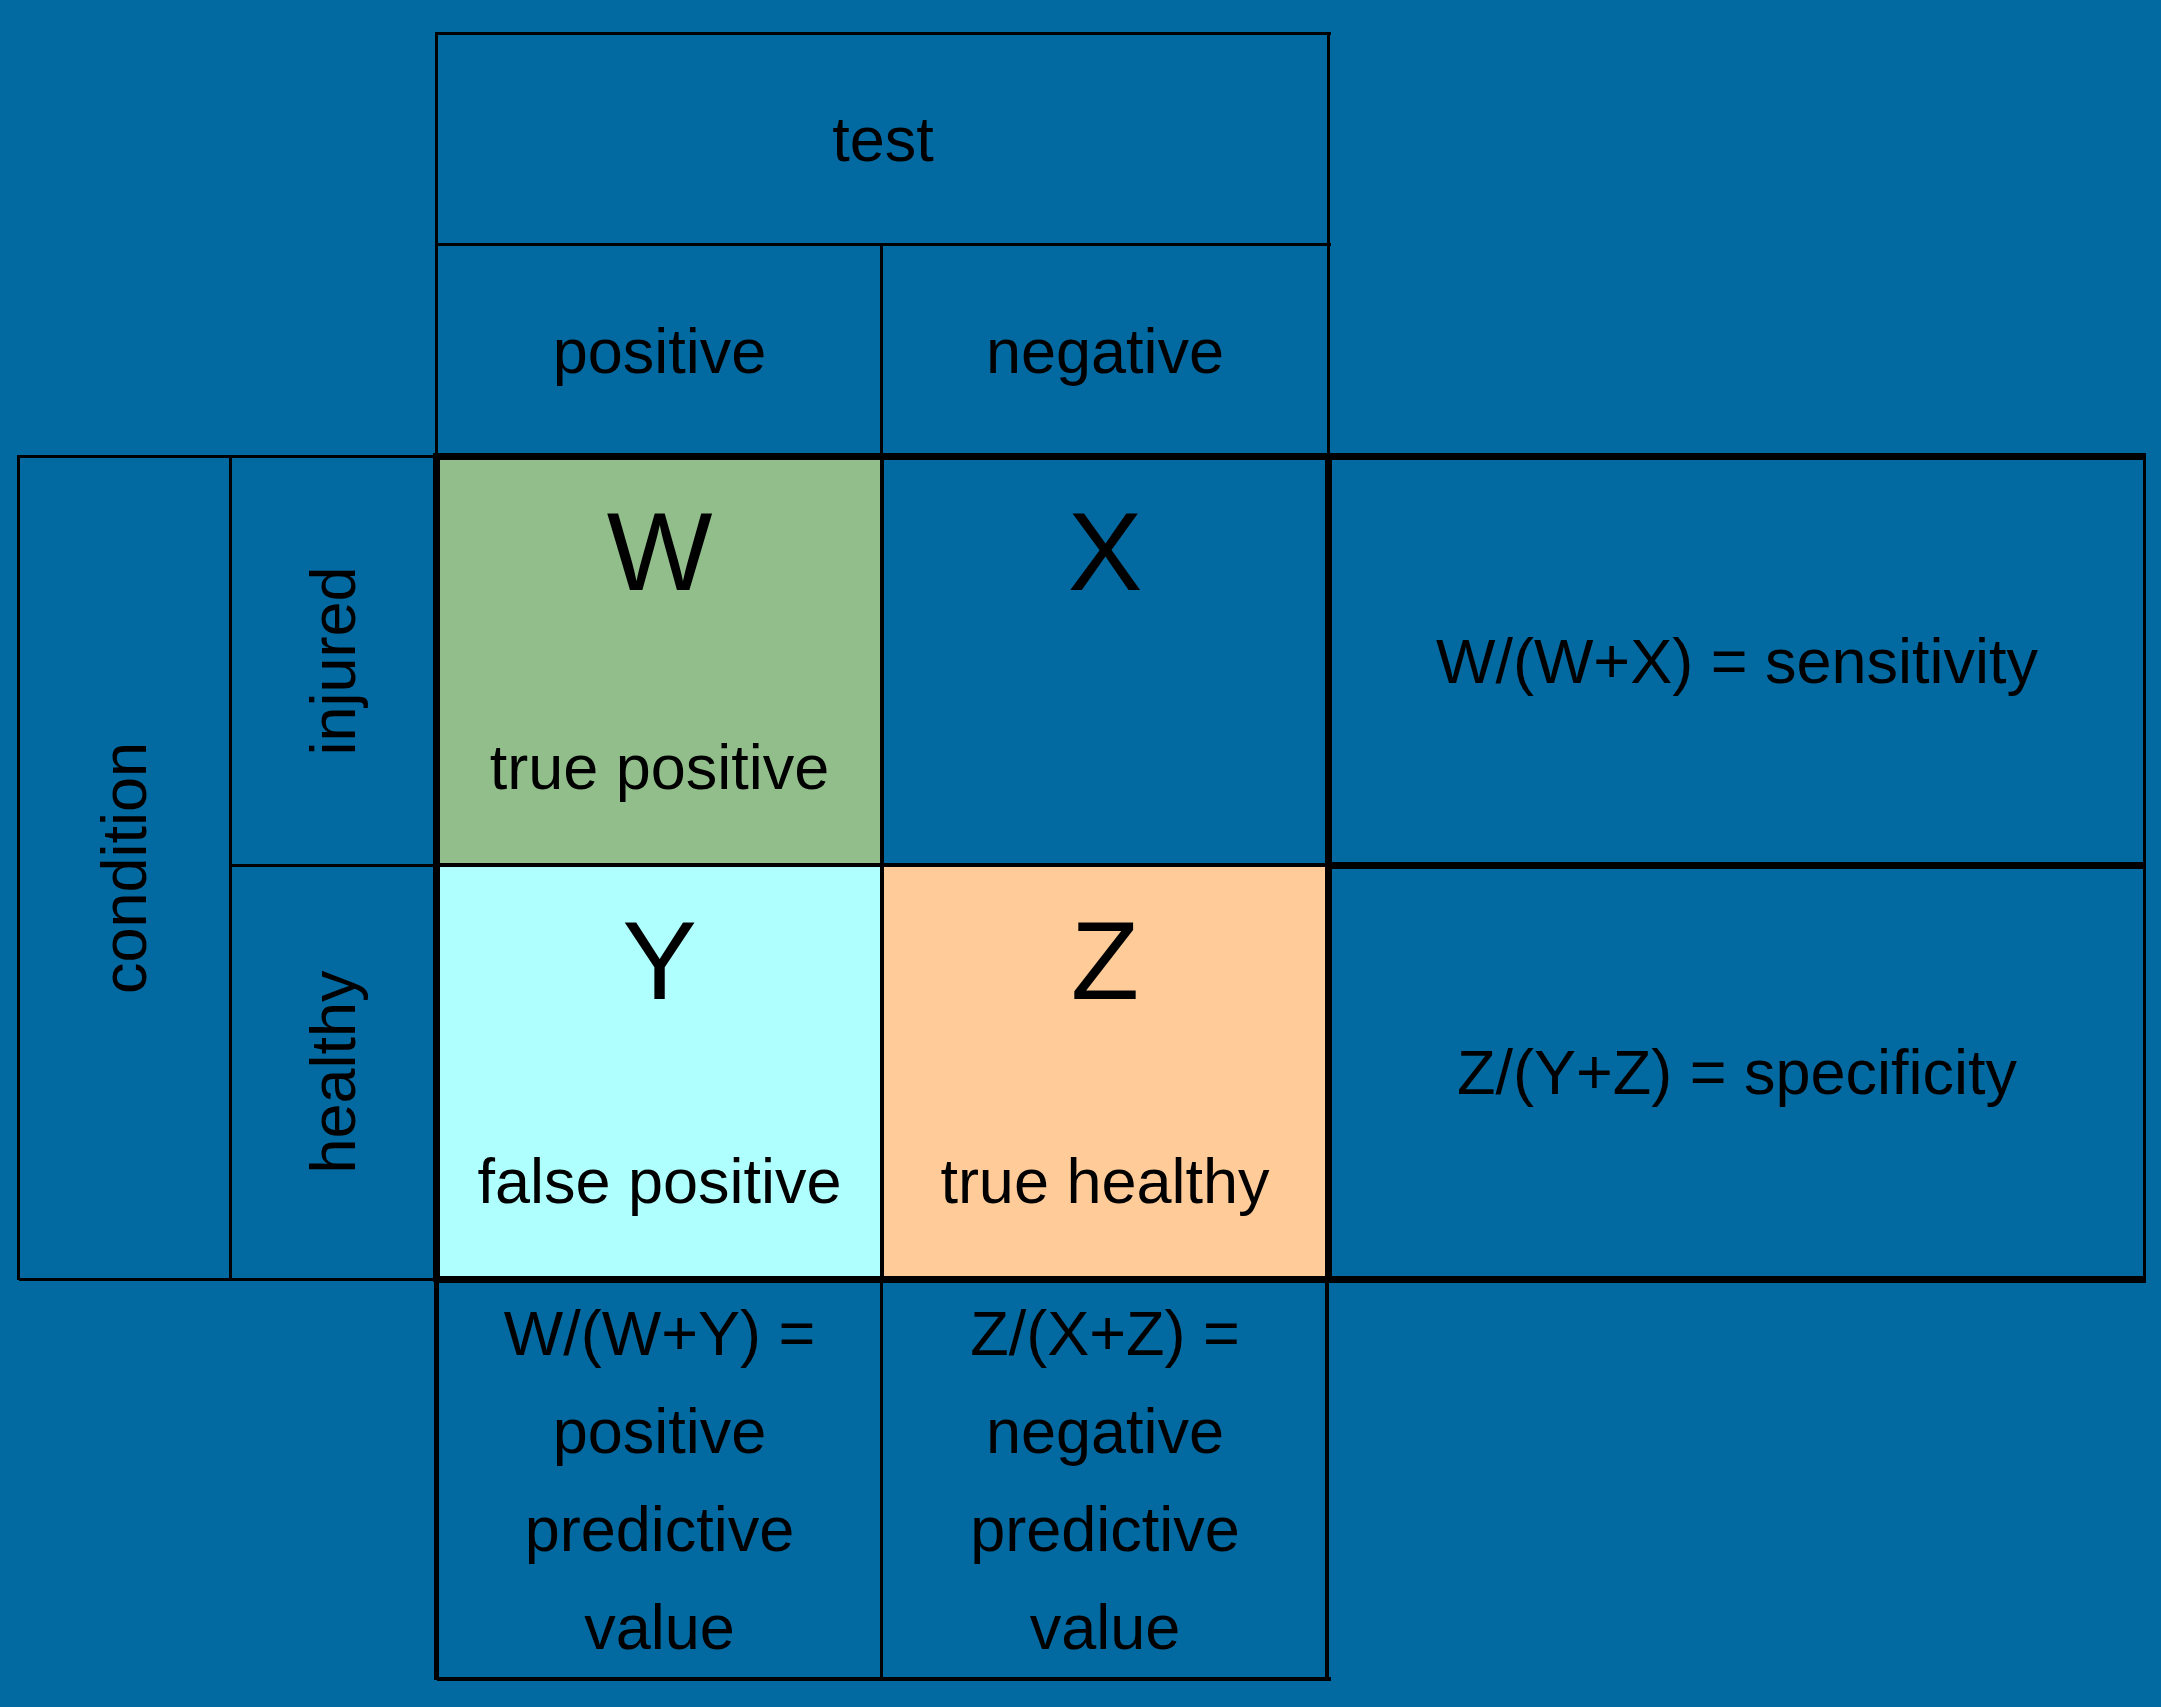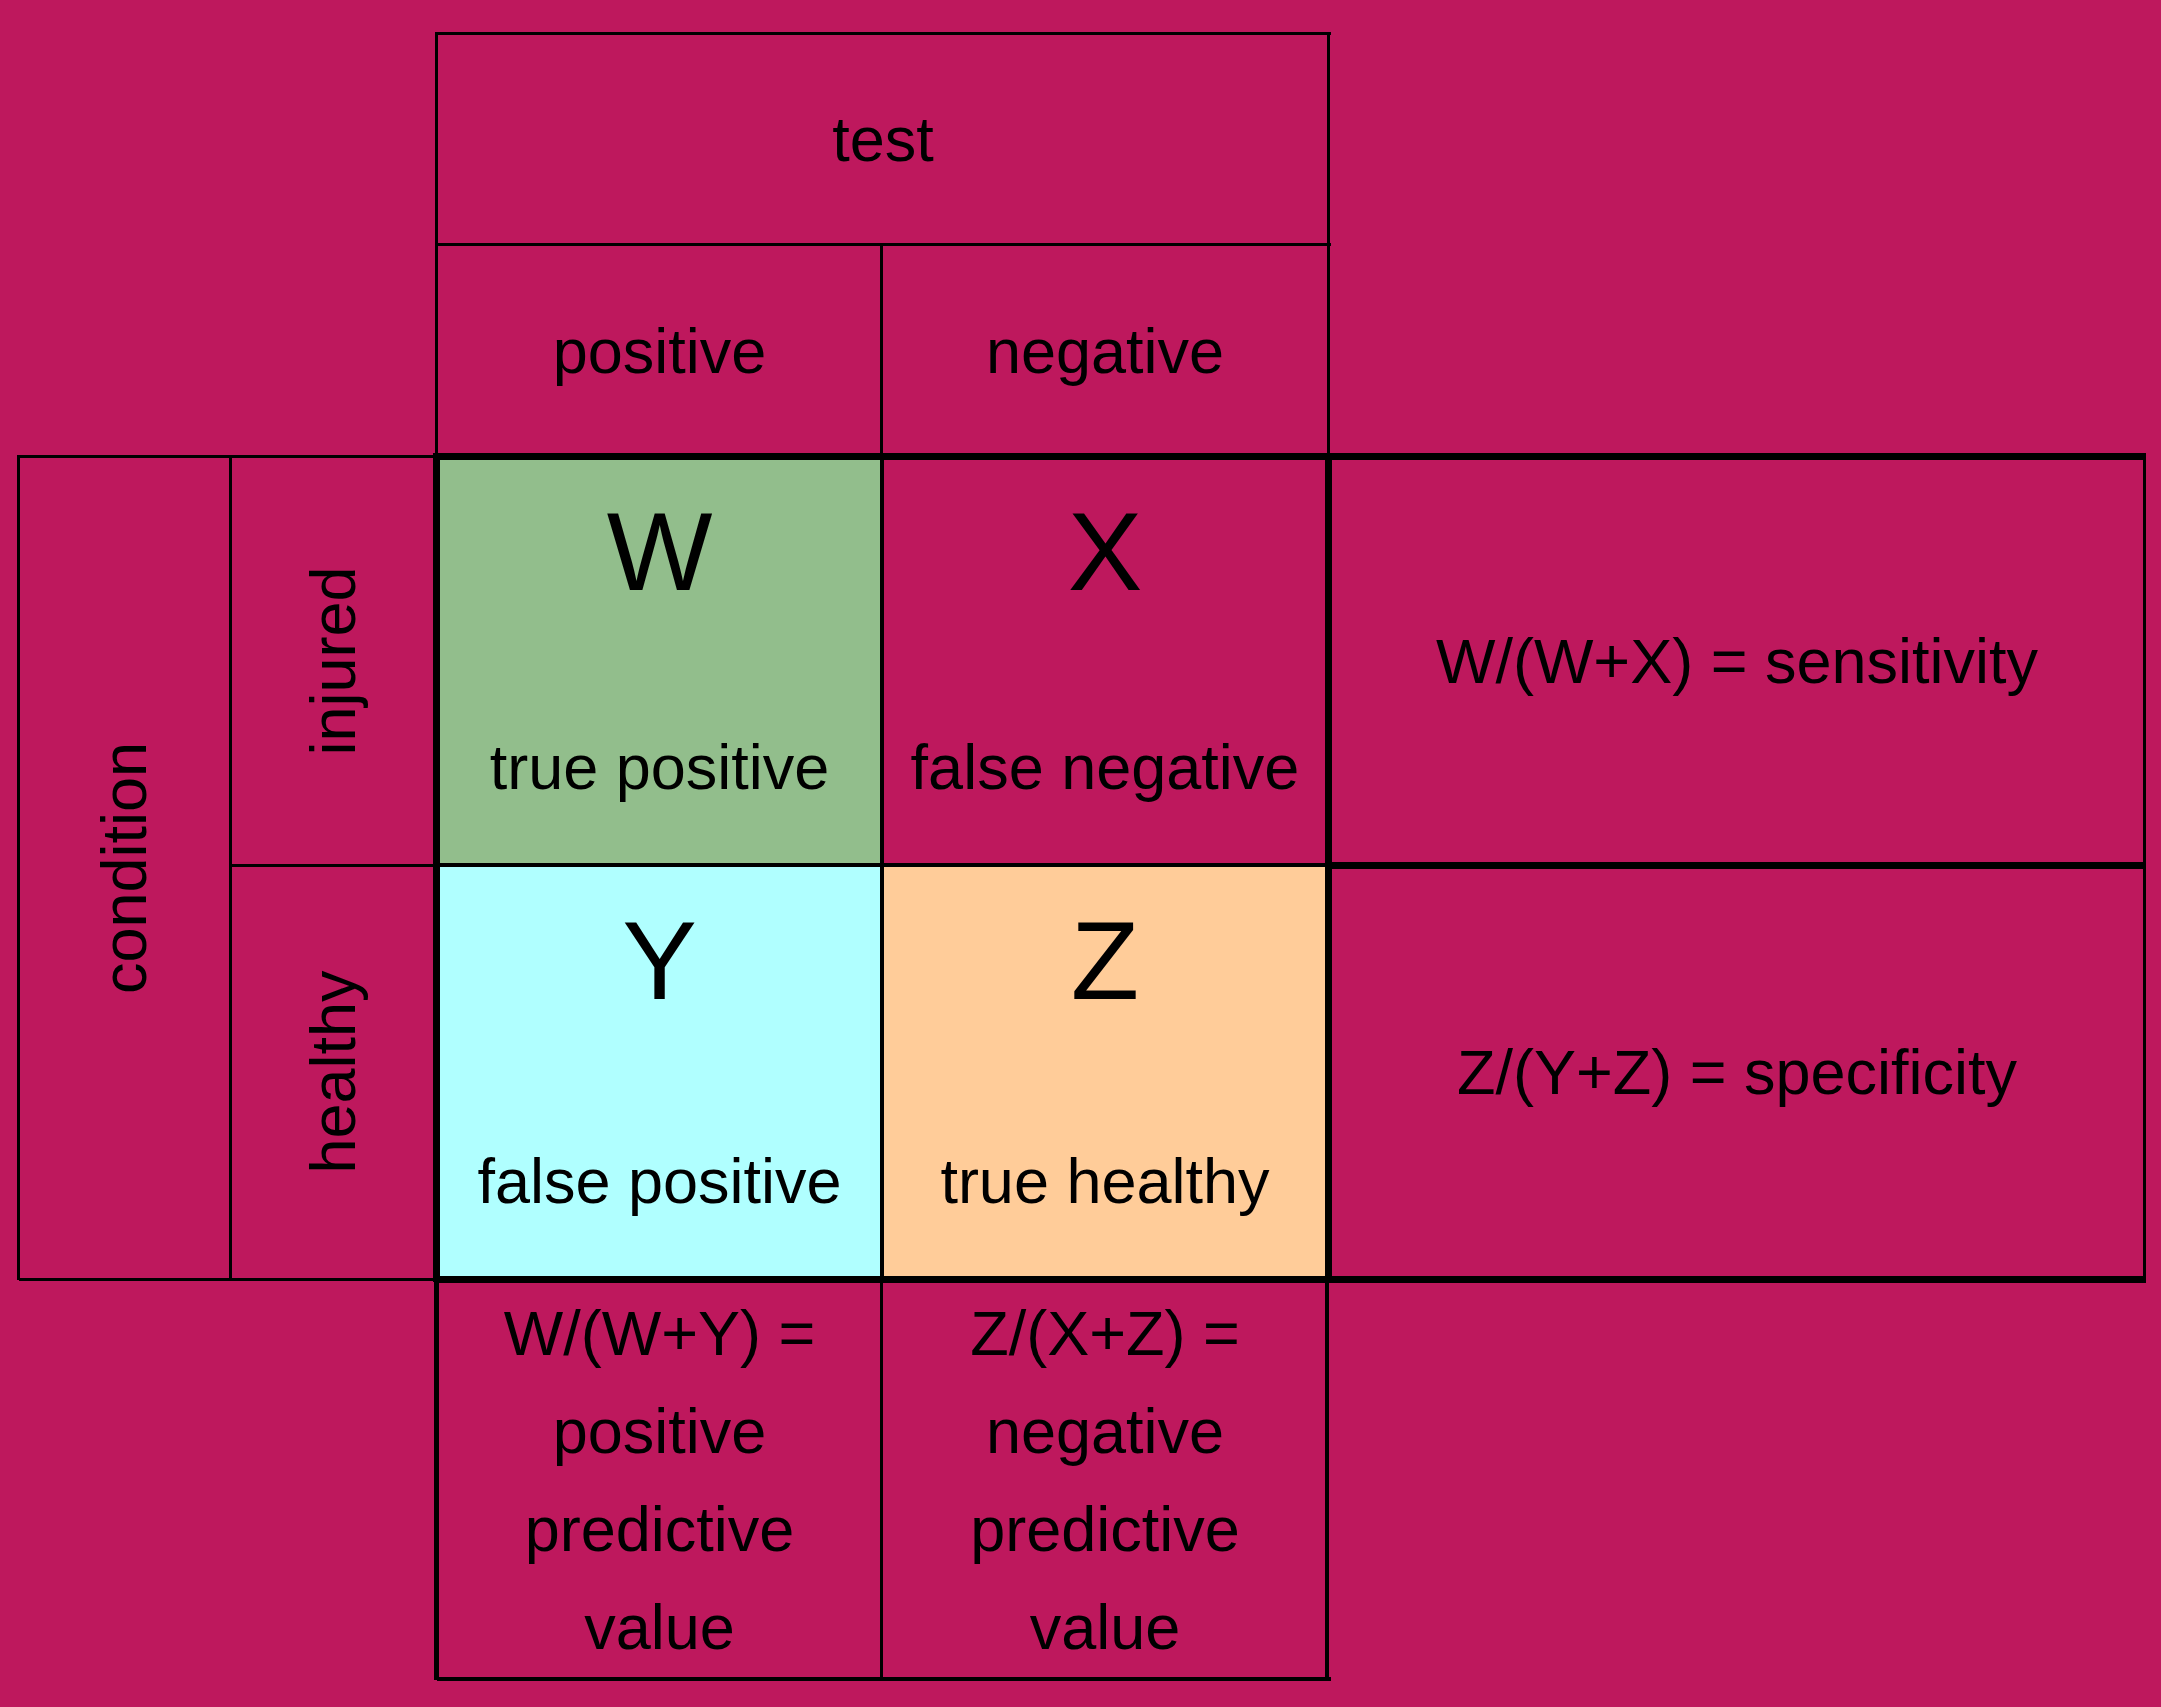--- a/index.html
+++ b/index.html
@@ -6,21 +6,21 @@
     margin: 0;
     padding: 0;
     background: #FFFFFF;
     font-family: "Liberation Sans", sans-serif;
     color: #000000;
   }
   .canvas {
     position: relative;
     width: 2161px;
     height: 1707px;
-    background: #be185d;
+    background: #0369a1;
     overflow: hidden;
   }
   .abs { position: absolute; box-sizing: border-box; }
   .ln  { position: absolute; background: #000000; z-index: 3; }
   .fill { z-index: 1; }
   .center {
     display: flex;
     align-items: center;
     justify-content: center;
     z-index: 2;
@@ -83,21 +83,20 @@
   <div class="abs center" style="left:230px; top:865px; width:206px; height:414px;">
     <span class="rot">healthy</span>
   </div>
 
   <div class="abs cell" style="left:437px; top:456px; width:445px; height:409px;">
     <div class="letter">W</div>
     <div class="cell-label">true positive</div>
   </div>
   <div class="abs cell" style="left:882px; top:456px; width:446px; height:409px;">
     <div class="letter">X</div>
-    <div class="cell-label">false negative</div>
   </div>
   <div class="abs cell" style="left:437px; top:865px; width:445px; height:414px;">
     <div class="letter">Y</div>
     <div class="cell-label">false positive</div>
   </div>
   <div class="abs cell" style="left:882px; top:865px; width:446px; height:414px;">
     <div class="letter">Z</div>
     <div class="cell-label">true healthy</div>
   </div>
 

